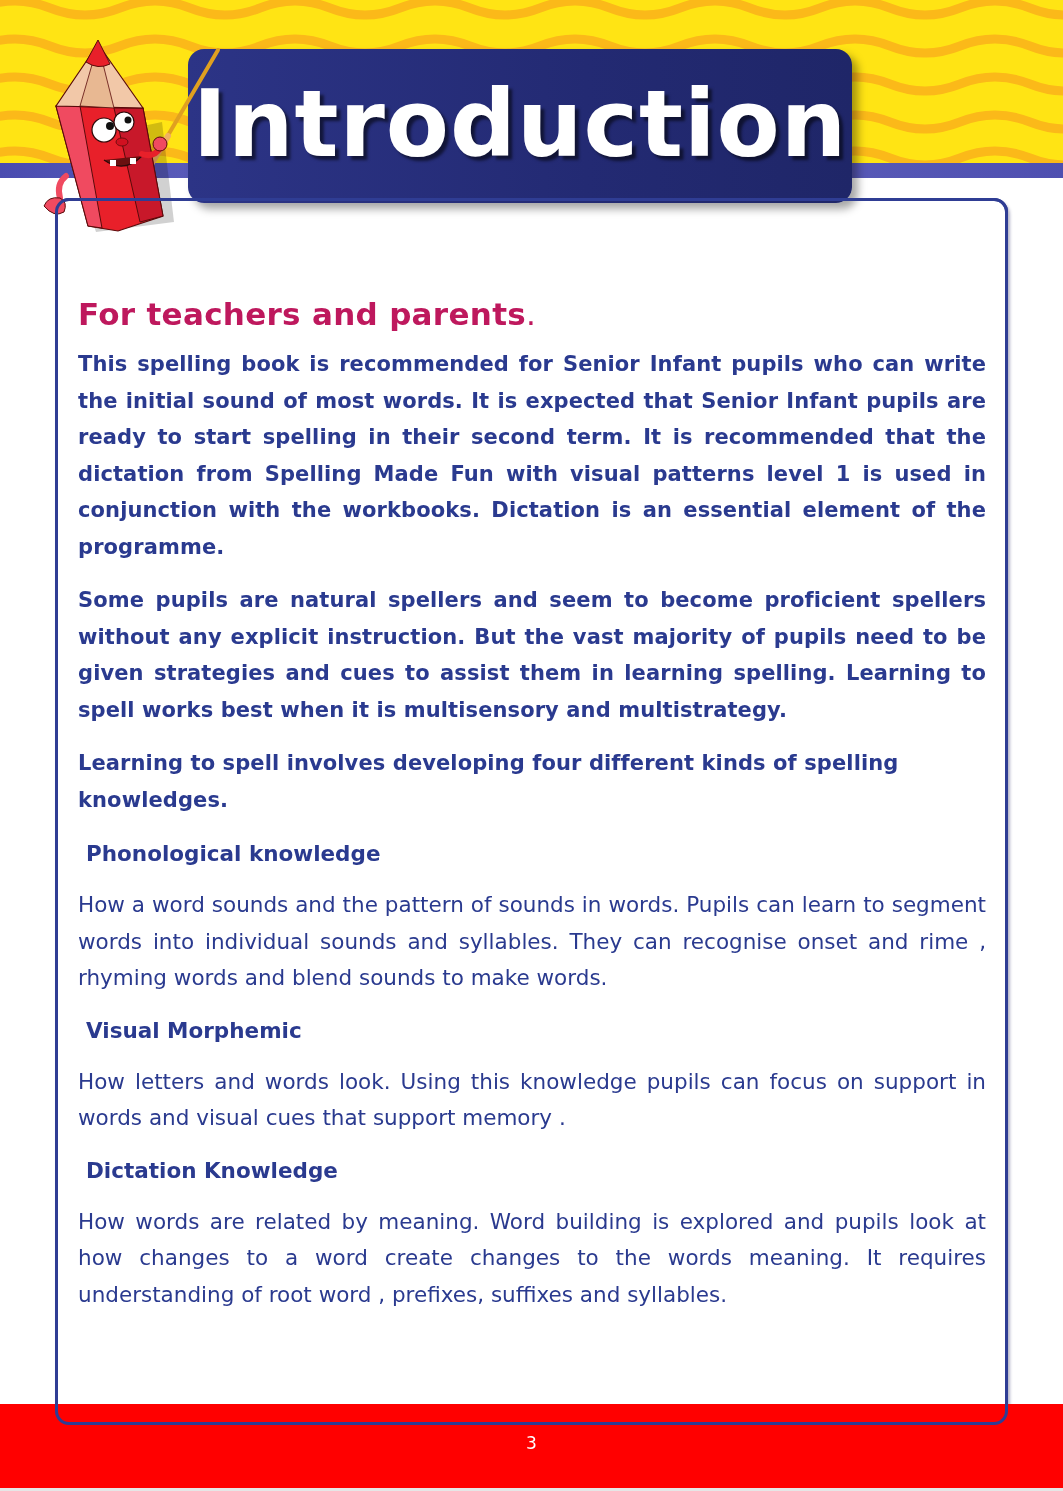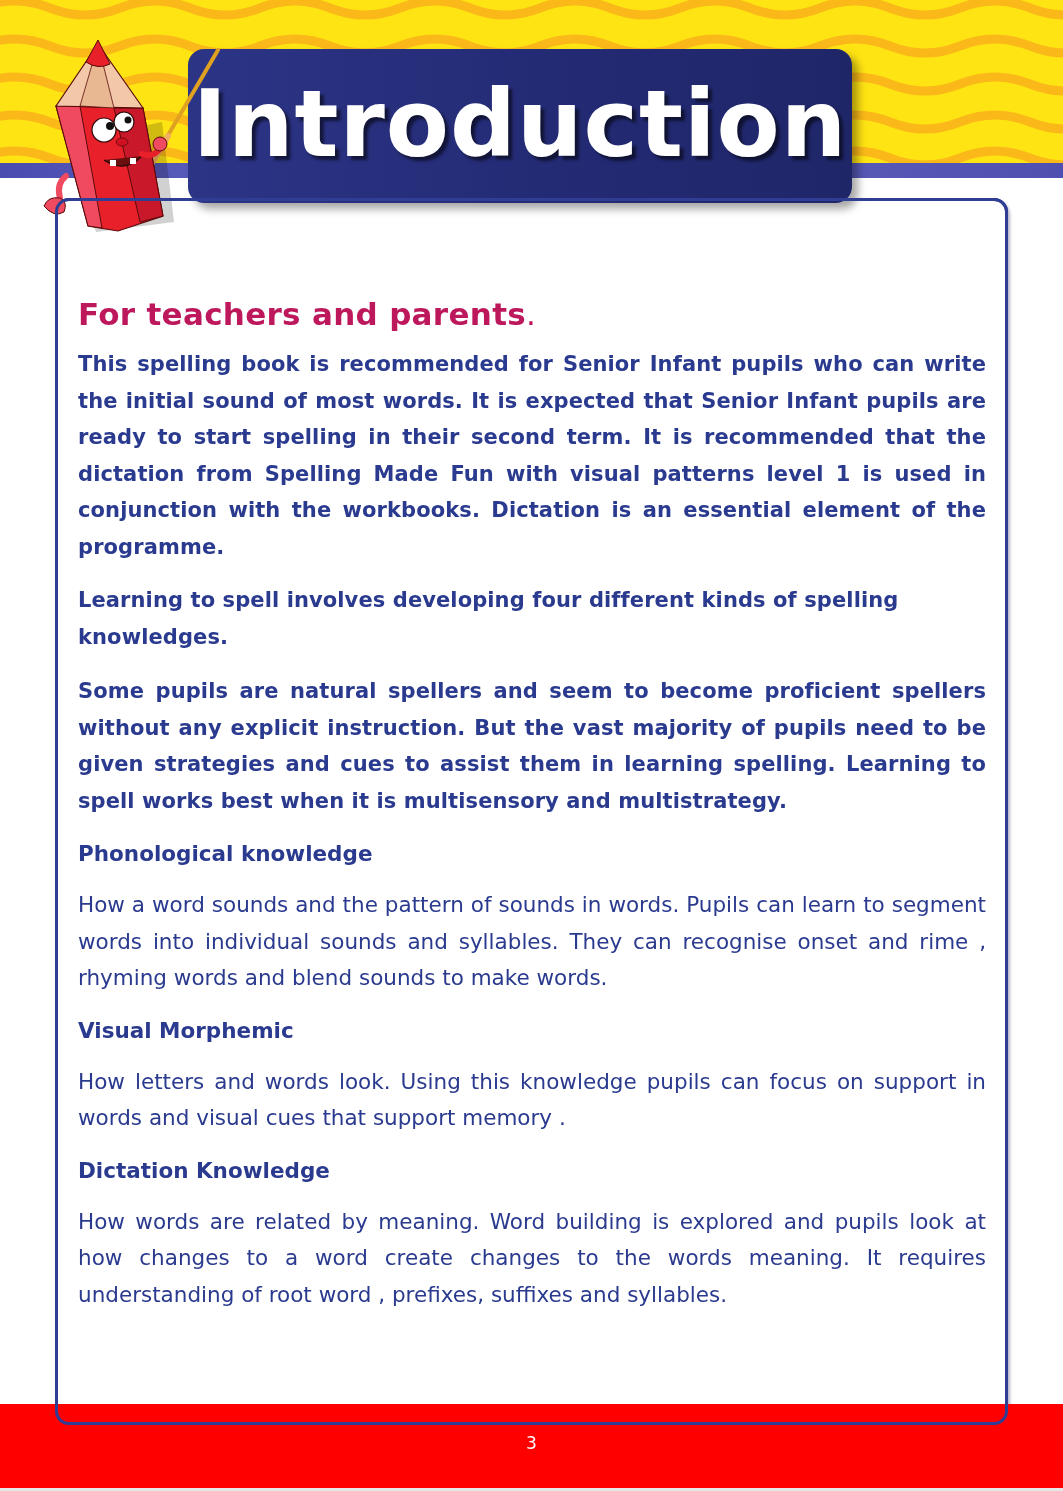--- a/index.html
+++ b/index.html
@@ -48,21 +48,21 @@
       font-size: 31px; color: #be185d; margin-bottom: 14px; letter-spacing: 0.3px;
     }
     .heading .dot { font-weight: normal; }
     .para {
       font-size: 21px; line-height: 36.5px; text-align: justify;
       margin-bottom: 17px; letter-spacing: 0.1px; font-weight: bold;
     }
     .para.single { text-align: left; margin-bottom: 18px; }
     .kb { margin-bottom: 16px; }
     .kb-title {
-      font-weight: bold; font-size: 21.5px; line-height: 36px; color: #2a3a8f;
+      font-weight: bold; font-size: 21.5px; line-height: 36px; color: #2a3a8f; margin-left: 8px;
     }
     .kb-body {
       font-size: 21.5px; line-height: 36.5px; text-align: justify; margin-top: 15px;
     }
 
     
     .footer-band {
       position: absolute; left: 0; top: 1404px; width: 1063px; height: 84px;
       background: #ff0000;
     }
@@ -130,22 +130,22 @@
   <circle cx="122" cy="108" r="7" fill="#f04a60" stroke="#5a0a0a" stroke-width="1"></circle>
 
   <path d="M28 140 Q18 148 22 162" fill="none" stroke="#f04a60" stroke-width="6" stroke-linecap="round"></path>
   <path d="M6 170 Q10 160 22 162 Q30 166 26 176 Q16 182 6 170 Z" fill="#f04a60" stroke="#5a0a0a" stroke-width="1"></path>
 </svg>
 
 <div class="content">
   <h1 class="heading"><span>For teachers and parents</span><span class="dot">.</span></h1>
 
   <p class="para">This spelling book is recommended for Senior Infant pupils who can write the initial sound of most words. It is expected that Senior Infant pupils are ready to start spelling in their second term. It is recommended that the dictation from Spelling Made Fun with visual patterns level 1 is used in conjunction with the workbooks. Dictation is an essential element of the programme.</p>
+  <p class="para">Some pupils are natural spellers and seem to become proficient spellers without any explicit instruction. But the vast majority of pupils need to be given strategies and cues to assist them in learning spelling. Learning to spell works best when it is multisensory and multistrategy.</p>
   <p class="para single">Learning to spell involves developing four different kinds of spelling knowledges.</p>
-  <p class="para">Some pupils are natural spellers and seem to become proficient spellers without any explicit instruction. But the vast majority of pupils need to be given strategies and cues to assist them in learning spelling. Learning to spell works best when it is multisensory and multistrategy.</p>
 
   <div class="kb">
     <div class="kb-title">Phonological knowledge</div>
     <div class="kb-body">How a word sounds and the pattern of sounds in words. Pupils can learn to segment words into individual sounds and syllables. They can recognise onset and rime , rhyming words and blend sounds to make words.</div>
   </div>
   <div class="kb">
     <div class="kb-title">Visual Morphemic</div>
     <div class="kb-body">How letters and words look. Using this knowledge pupils can focus on support in words  and visual cues that support memory .</div>
   </div>
   <div class="kb">

